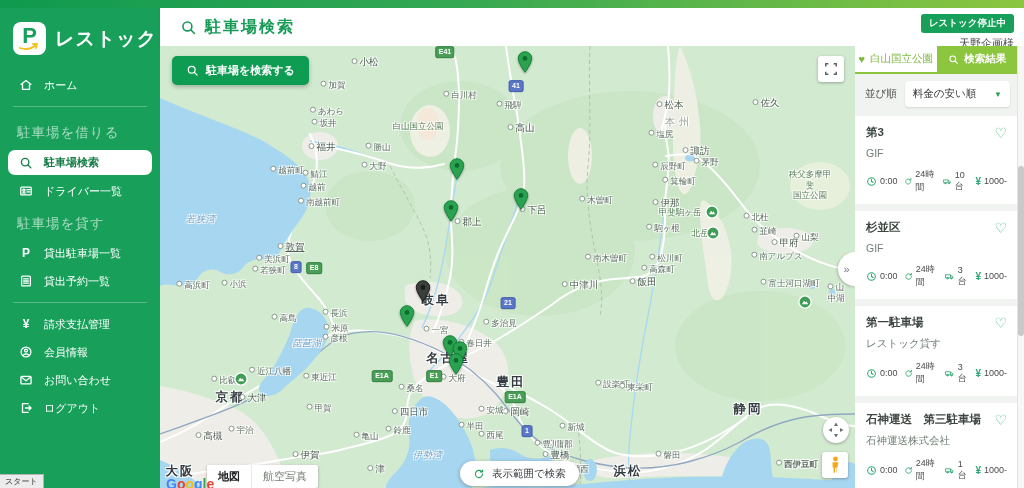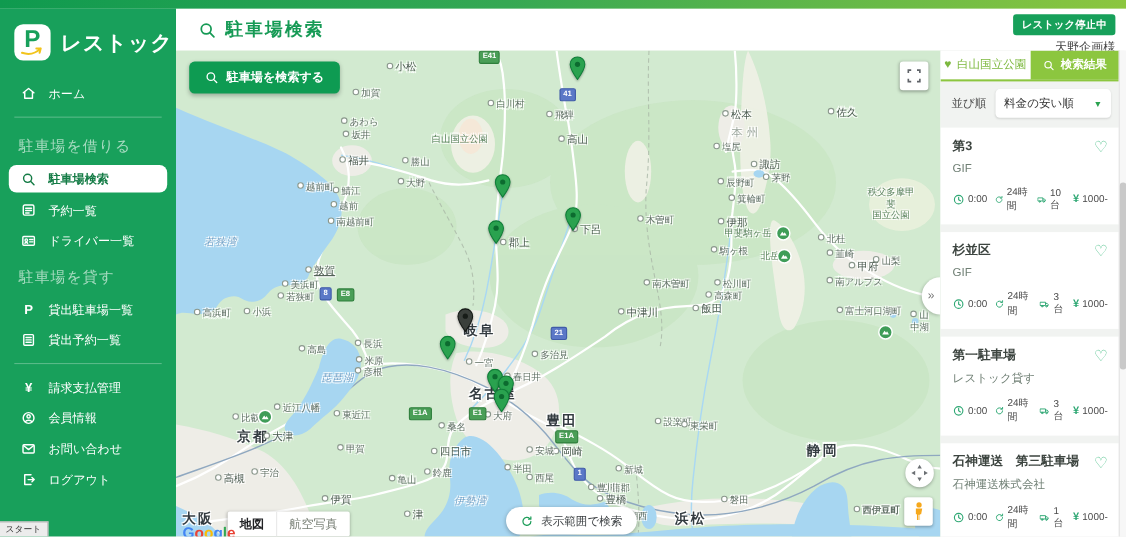--- a/index.html
+++ b/index.html
@@ -118,29 +118,20 @@
             <svg viewBox="0 0 16 16">
               <circle cx="7" cy="7" r="4.2"></circle>
               <path d="M10.3 10.3 13.6 13.6"></path>
             </svg>
           </span>
           <span>駐車場検索</span>
         </div>
         <div class="sb-item">
           <span class="ic">
             <svg viewBox="0 0 16 16">
-              <rect x="2.5" y="2.8" width="11" height="10.4" rx="1.5"></rect>
-              <path d="M5 6h6M5 8.5h6M5 11h3.5"></path>
-            </svg>
-          </span>
-          <span>予約一覧</span>
-        </div>
-        <div class="sb-item">
-          <span class="ic">
-            <svg viewBox="0 0 16 16">
               <rect x="2" y="3.5" width="12" height="9" rx="1"></rect>
               <circle cx="5.6" cy="7.2" r="1.3"></circle>
               <path d="M4.2 10.5c.4-1 2.4-1 2.8 0M9 6.5h3.5M9 9h3.5"></path>
             </svg>
           </span>
           <span>ドライバー一覧</span>
         </div>
         <div class="sb-section">駐車場を貸す</div>
         <div class="sb-item">
           <span class="ic glyph-ic">P</span>
@@ -323,21 +314,21 @@
         <div class="ml ml-s" style="left: 646px; top: 191px;"><span class="ring"></span>山梨</div>
         <div class="ml ml-s" style="left: 617px; top: 210px;"><span class="ring"></span>南アルプス</div>
         <div class="ml ml-p" style="left: 650px; top: 139px;">秩父多摩甲斐
 国立公園</div>
         <div class="ml ml-s" style="left: 506px; top: 212px;"><span class="ring"></span>松川町</div>
         <div class="ml ml-s" style="left: 498px; top: 223px;"><span class="ring"></span>高森町</div>
         <div class="ml ml-t" style="left: 483px; top: 236px;"><span class="ring"></span>飯田</div>
         <div class="ml ml-s" style="left: 446px; top: 212px;"><span class="ring"></span>南木曽町</div>
         <div class="ml ml-t" style="left: 420px; top: 239px;"><span class="ring"></span>中津川</div>
         <div class="ml ml-s" style="left: 630px; top: 237px;"><span class="ring"></span>富士河口湖町</div>
-        <div class="ml ml-s" style="left: 676px; top: 247px; font-family: Liberation Mono, monospace;"><span class="ring"></span>山中湖</div>
+        <div class="ml ml-s" style="left: 676px; top: 247px;"><span class="ring"></span>山中湖</div>
         <div class="ml ml-c" style="left: 276px; top: 255px;">岐阜</div>
         <div class="ml ml-s" style="left: 340px; top: 277px;"><span class="ring"></span>多治見</div>
         <div class="ml ml-s" style="left: 276px; top: 284px;"><span class="ring"></span>一宮</div>
         <div class="ml ml-s" style="left: 315px; top: 297px;"><span class="ring"></span>春日井</div>
         <div class="ml ml-c" style="left: 288px; top: 313px;">名古屋</div>
         <div class="ml ml-c" style="left: 351px; top: 337px;">豊田</div>
         <div class="ml ml-s" style="left: 175px; top: 267px;"><span class="ring"></span>長浜</div>
         <div class="ml ml-s" style="left: 176px; top: 282px;"><span class="ring"></span>米原</div>
         <div class="ml ml-s" style="left: 175px; top: 292px;"><span class="ring"></span>彦根</div>
         <div class="ml ml-s" style="left: 124px; top: 272px;"><span class="ring"></span>高島</div>

